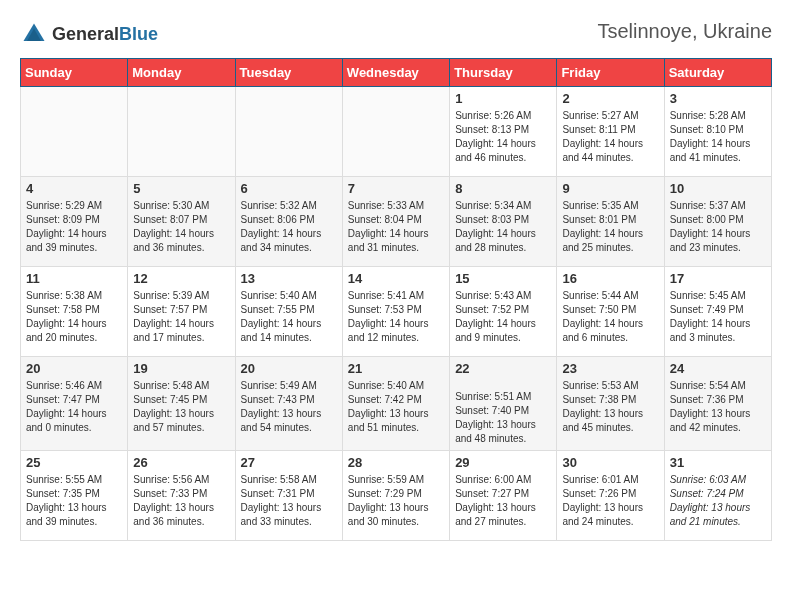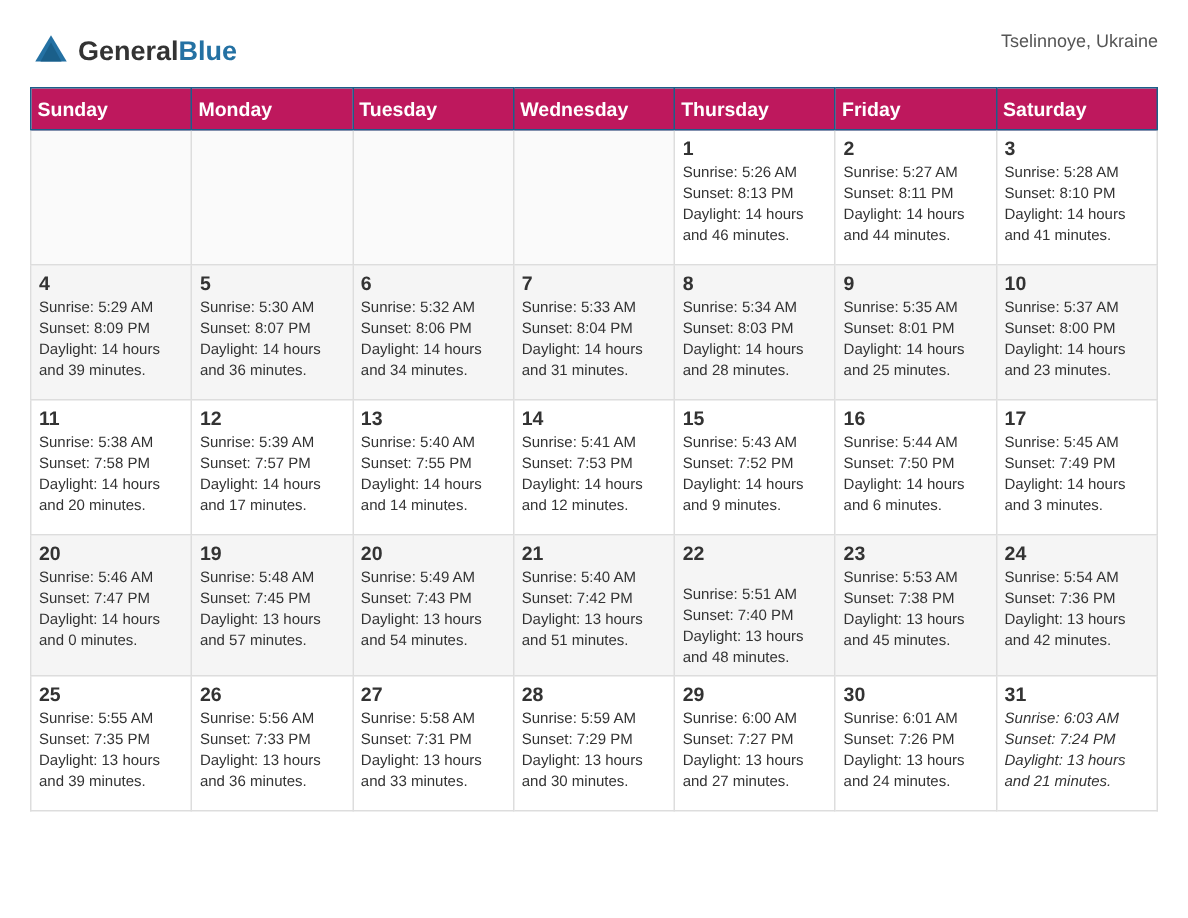--- a/index.html
+++ b/index.html
@@ -37,30 +37,30 @@
     }
     .title-block {
       text-align: right;
     }
     .month-year {
       font-size: 36px;
       font-weight: 300;
       color: #333;
     }
     .location {
-      font-size: 12px;
+      font-size: 20px;
       color: #555;
     }
     table {
       width: 100%;
       border-collapse: collapse;
       table-layout: fixed;
     }
     thead th {
-      background-color: #be185d;
+      background-color: #ef4444;
       color: #fff;
       font-size: 13px;
       font-weight: bold;
       padding: 6px 4px;
       text-align: left;
       border: 1px solid #1a5f8a;
     }
     tbody td {
       vertical-align: top;
       border: 1px solid #ddd;

